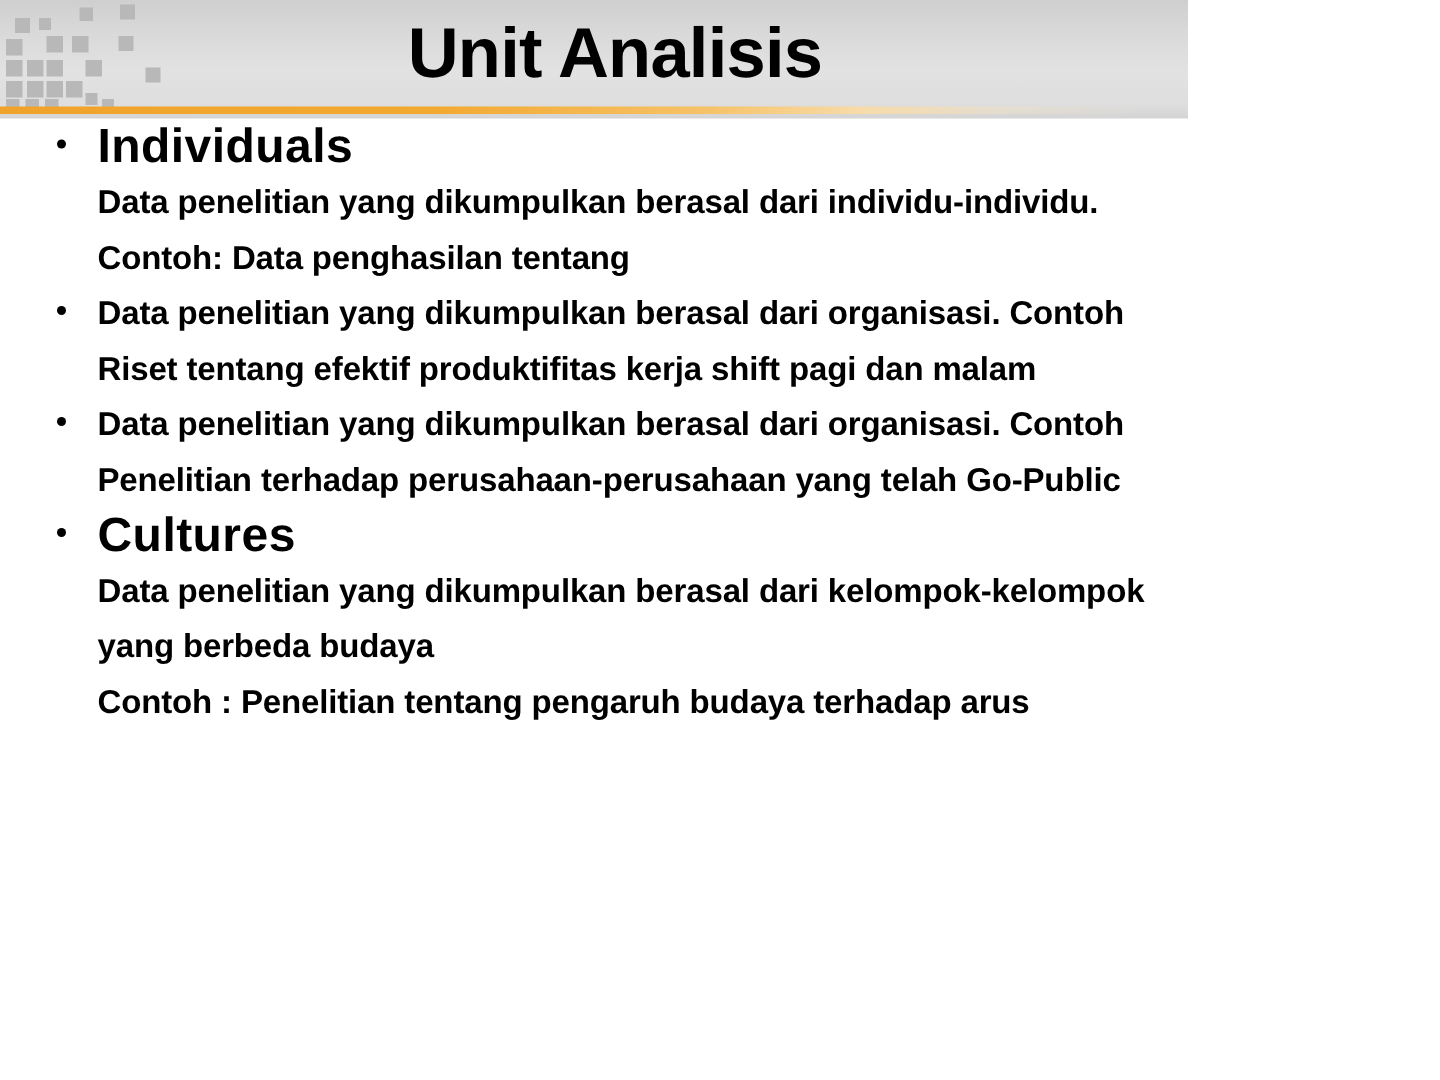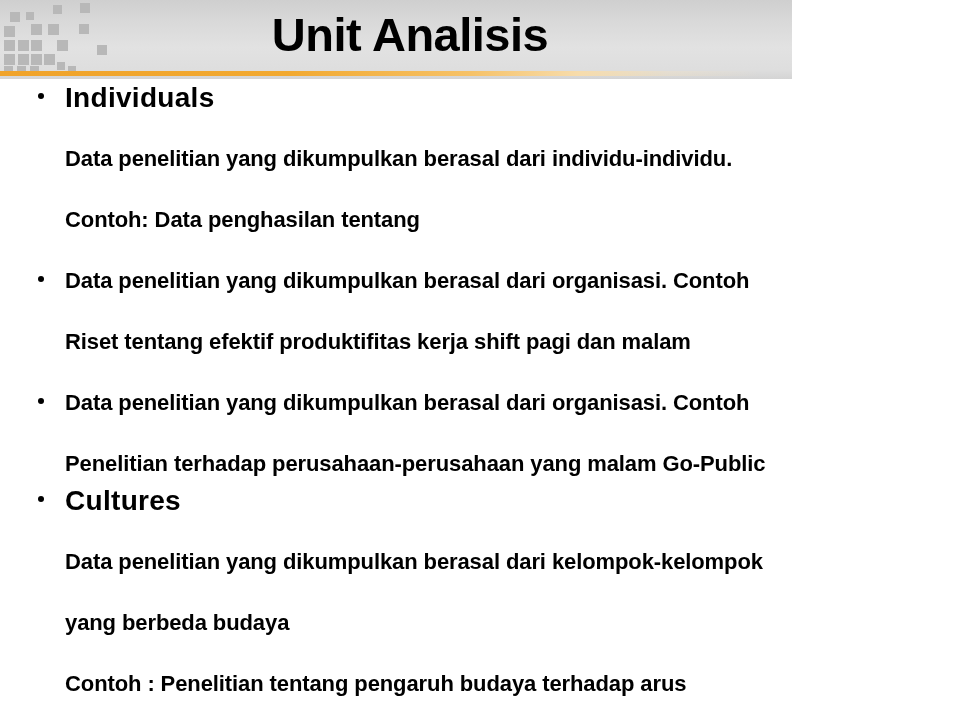--- a/index.html
+++ b/index.html
@@ -103,35 +103,34 @@
   .bullet-dot {
     position: absolute;
     left: 38px;
     top: 14px;
     width: 6px;
     height: 6px;
     border-radius: 50%;
     background: #000000;
   }
   .head-line {
-    font-size: 28px;
+    font-size: 32px;
     font-weight: bold;
     color: #000000;
     line-height: 37px;
     letter-spacing: 0.3px;
     white-space: nowrap;
   }
   .body-line {
     font-size: 22px;
     font-weight: bold;
     color: #000000;
     line-height: 37px;
     letter-spacing: -0.1px;
     white-space: nowrap;
-    margin-top: 24px;
   }
 </style>
 </head>
 <body>
 
 <div class="slide">
 
   <div class="header">
 
     <div class="deco-squares">
@@ -209,21 +208,21 @@
         <div class="body-line">Contoh: Data penghasilan tentang</div>
       </div>
       <div class="block">
         <span class="bullet-dot"></span>
         <div class="body-line">Data penelitian yang dikumpulkan berasal dari organisasi. Contoh</div>
         <div class="body-line">Riset tentang efektif produktifitas kerja shift pagi dan malam</div>
       </div>
       <div class="block">
         <span class="bullet-dot"></span>
         <div class="body-line">Data penelitian yang dikumpulkan berasal dari organisasi. Contoh</div>
-        <div class="body-line">Penelitian terhadap perusahaan-perusahaan yang malam Go-Public</div>
+        <div class="body-line">Penelitian terhadap perusahaan-perusahaan yang telah Go-Public</div>
       </div>
       <div class="block">
         <span class="bullet-dot"></span>
         <div class="head-line">Cultures</div>
         <div class="body-line">Data penelitian yang dikumpulkan berasal dari kelompok-kelompok</div>
         <div class="body-line">yang berbeda budaya</div>
         <div class="body-line">Contoh : Penelitian tentang pengaruh budaya terhadap arus</div>
       </div>
     </div>
 

